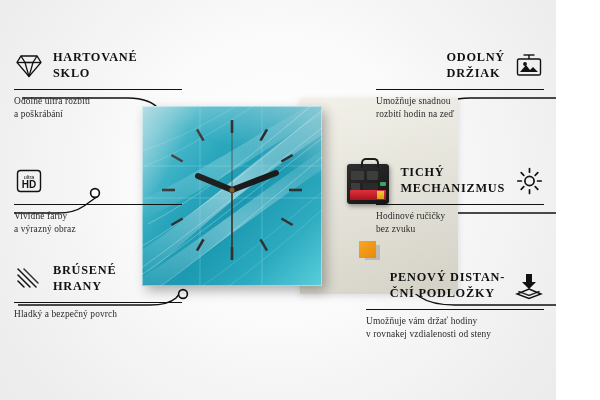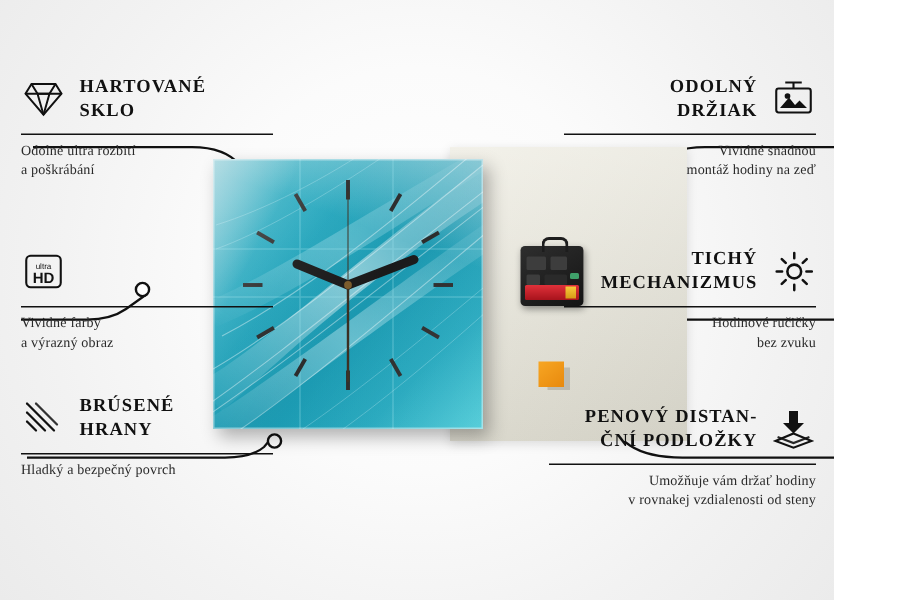--- a/index.html
+++ b/index.html
@@ -44,21 +44,21 @@
     background:linear-gradient(180deg,#f7c93b,#d79a16);}
   .mv-slot{position:absolute;background:#3d3d3d;border-radius:1px;}
 
   .foam{position:absolute;left:217px;top:143px;width:17px;height:17px;
     background:linear-gradient(140deg,#f7a623,#e8890d);
     box-shadow:5px 3px 0 -1px rgba(150,148,138,.45);}
 
   
   .feat{position:absolute;width:168px;}
   .feat.left{left:14px;text-align:left;}
-  .feat.right{right:12px;text-align:right;}
+  .feat.right{right:12px;}
   .fhead{display:flex;align-items:center;gap:9px;min-height:36px;}
   .feat.right .fhead{flex-direction:row-reverse;}
   .ficon{width:30px;height:30px;flex:0 0 30px;display:flex;align-items:center;justify-content:center;color:#111;}
   .ftitle{font-size:12.3px;font-weight:bold;letter-spacing:.75px;color:#111;
     line-height:1.28;text-transform:uppercase;}
   .rule{height:0;border-top:1.4px solid #111;margin:5px 0 5px 0;width:100%;}
   .fdesc{font-size:9.4px;color:#2a2a2a;line-height:1.42;letter-spacing:.12px;}
 </style>
 </head>
 <body>
@@ -246,22 +246,22 @@
           <circle cx="11" cy="11" r="1.9" fill="#111" stroke="none"></circle>
         </svg>
       </span>
       <span class="ftitle">
         <span>ODOLNÝ</span><br>
         <span>DRŽIAK</span>
       </span>
     </div>
     <div class="rule"></div>
     <div class="fdesc">
-      <span>Vividné snadnou</span><br>
-      <span>montáž hodiny na zeď</span>
+      <span>Umožňuje snadnou</span><br>
+      <span>rozbití hodin na zeď</span>
     </div>
   </div>
 
   <div class="feat right" style="top:163px;">
     <div class="fhead">
       <span class="ficon">
         <svg width="29" height="28" viewBox="0 0 29 28" fill="none" stroke="#111" stroke-width="1.7">
           <circle cx="14.5" cy="14" r="4.6"></circle>
           <path d="M14.5,1.6 v3.6 M14.5,22.8 v3.6 M2.8,14 h3.6 M22.6,14 h3.6
                    M6.2,5.7 l2.6,2.6 M20.2,19.7 l2.6,2.6 M22.8,5.7 l-2.6,2.6 M8.8,19.7 l-2.6,2.6" stroke-linecap="round"></path>

